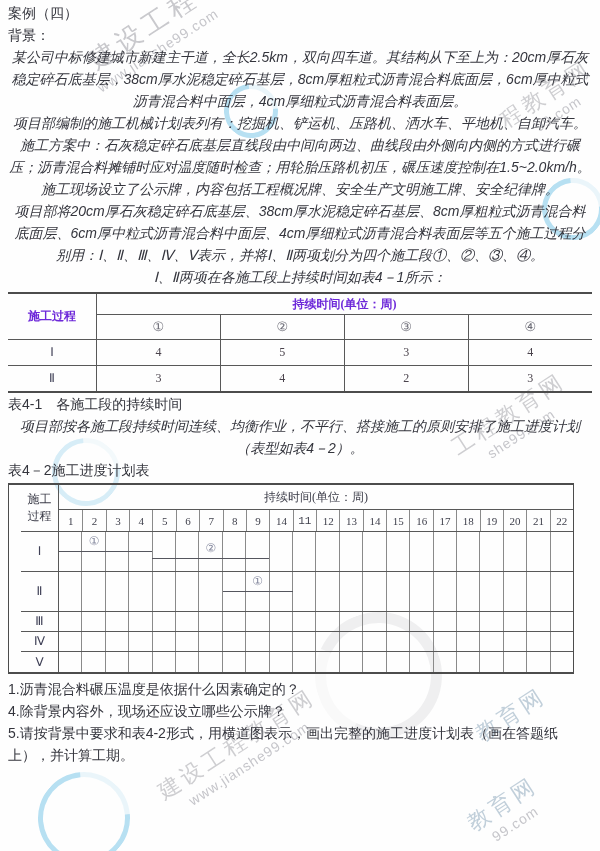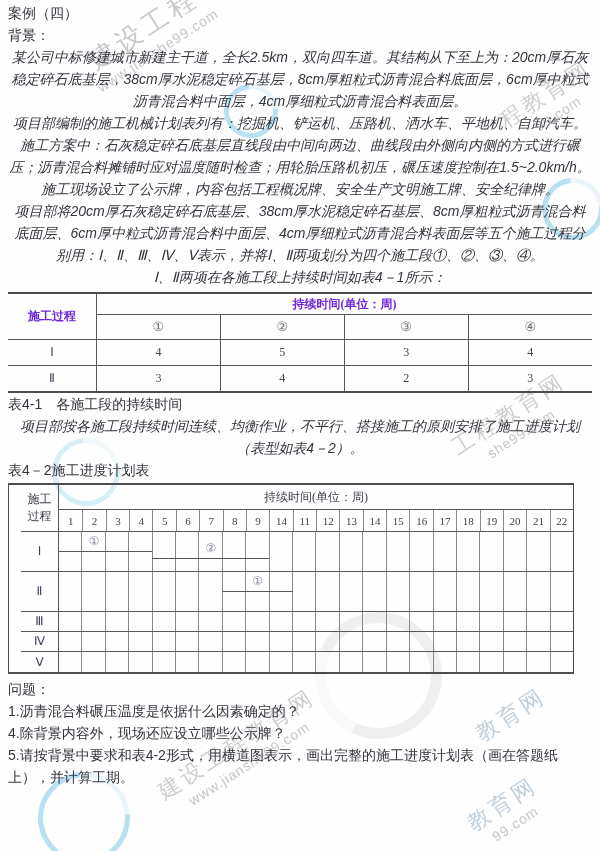--- a/index.html
+++ b/index.html
@@ -155,21 +155,21 @@
         <div class="wk first" style="grid-column: 2;">1</div>
         <div class="wk" style="grid-column: 3;">2</div>
         <div class="wk" style="grid-column: 4;">3</div>
         <div class="wk" style="grid-column: 5;">4</div>
         <div class="wk" style="grid-column: 6;">5</div>
         <div class="wk" style="grid-column: 7;">6</div>
         <div class="wk" style="grid-column: 8;">7</div>
         <div class="wk" style="grid-column: 9;">8</div>
         <div class="wk" style="grid-column: 10;">9</div>
         <div class="wk" style="grid-column: 11;">14</div>
-        <div class="wk" style="grid-column: 12;">11</div>
+        <div class="wk" style="grid-column: 12; font-family: Liberation Mono, monospace;">11</div>
         <div class="wk" style="grid-column: 13;">12</div>
         <div class="wk" style="grid-column: 14;">13</div>
         <div class="wk" style="grid-column: 15;">14</div>
         <div class="wk" style="grid-column: 16;">15</div>
         <div class="wk" style="grid-column: 17;">16</div>
         <div class="wk" style="grid-column: 18;">17</div>
         <div class="wk" style="grid-column: 19;">18</div>
         <div class="wk" style="grid-column: 20;">19</div>
         <div class="wk" style="grid-column: 21;">20</div>
         <div class="wk" style="grid-column: 22;">21</div>
@@ -301,20 +301,19 @@
           <div class="cell"></div>
           <div class="cell"></div>
           <div class="cell"></div>
           <div class="cell"></div>
           <div class="cell"></div>
           <div class="cell"></div>
         </div>
       </div>
 
     <div class="qblock">
-      <div class="line">问题：</div>
       <p class="q">1.沥青混合料碾压温度是依据什么因素确定的？</p>
       <p class="q">4.除背景内容外，现场还应设立哪些公示牌？</p>
       <p class="q">5.请按背景中要求和表4-2形式，用横道图表示，画出完整的施工进度计划表（画在答题纸上），并计算工期。</p>
     </div>
 
   </div>
 </div>
 
 </body></html>

